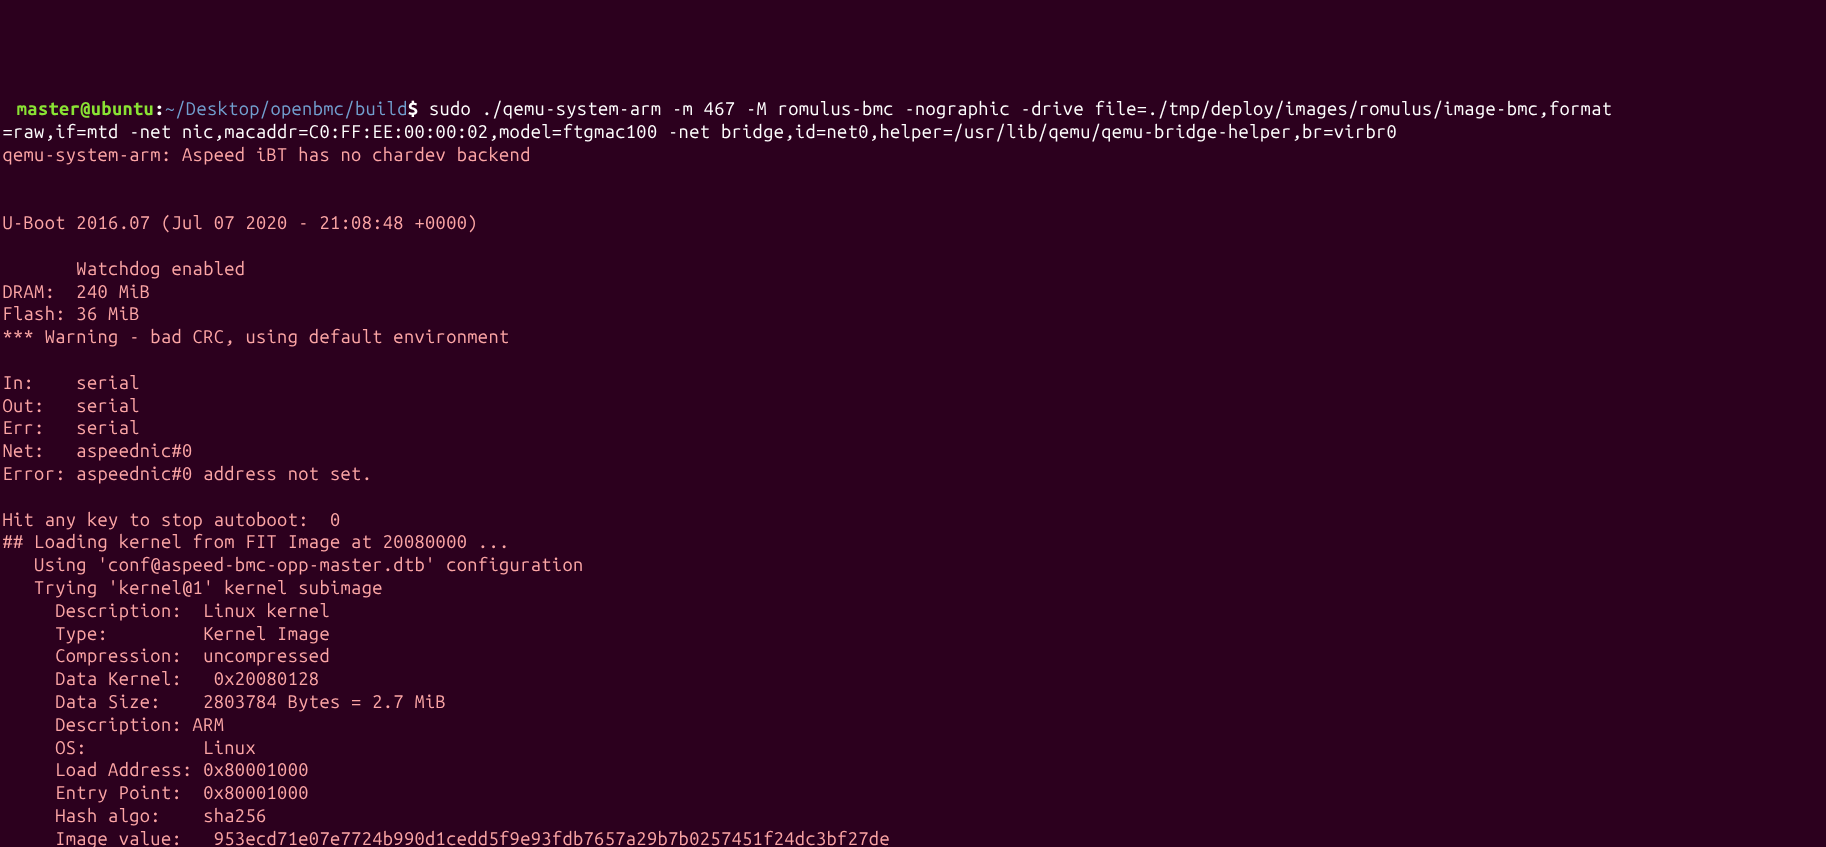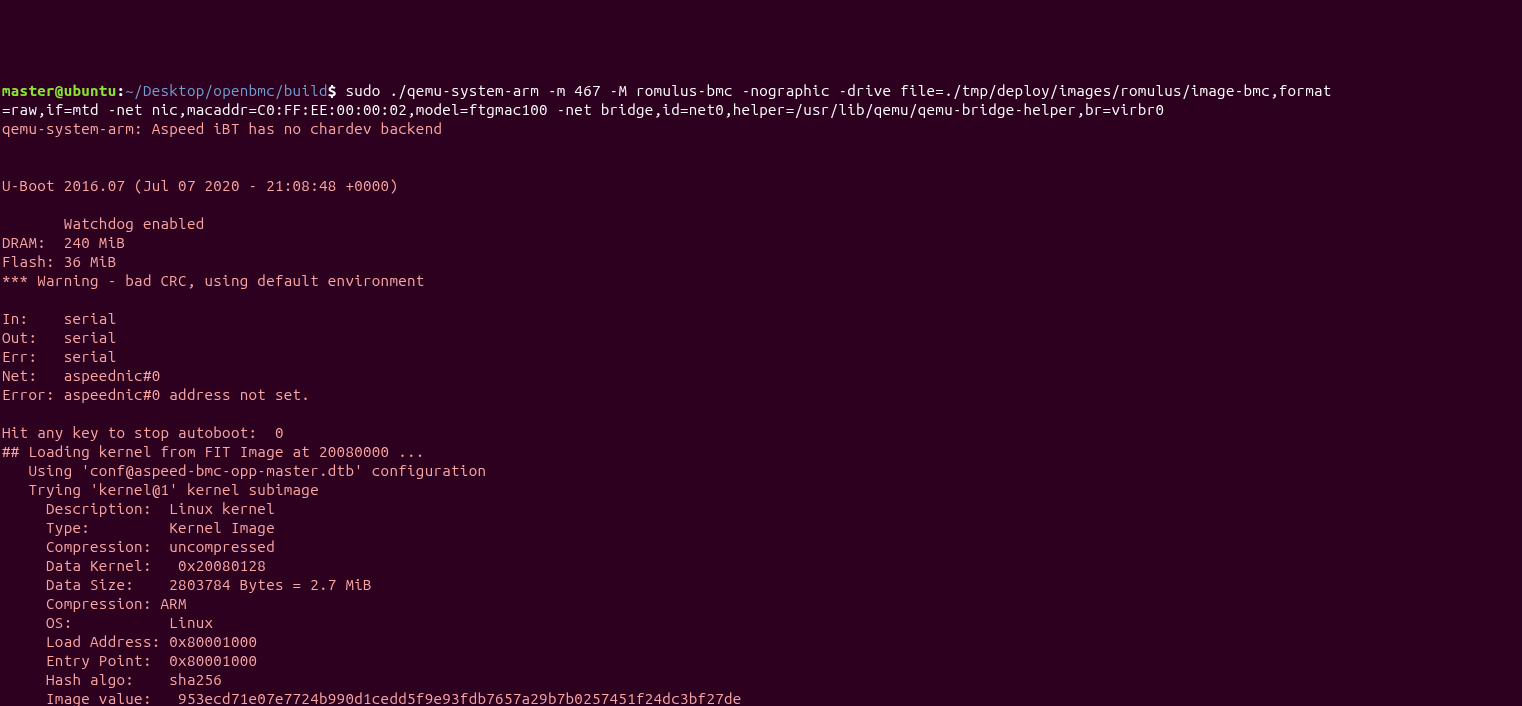--- a/index.html
+++ b/index.html
@@ -13,21 +13,21 @@
       font-size: 15.2px;
       line-height: 19px;
       color: #ffffff;
       width: 1522px;
       height: 706px;
       overflow: hidden;
       padding: 5px 2px;
       white-space: pre;
       letter-spacing: 0.3px;
     }
-    .prompt-user { color: #8ae234; font-weight: bold; }
+    .prompt-user { color: #8ae234; font-weight: bold; margin-left: 12px; }
     .prompt-path { color: #729fcf; font-weight: normal; }
     .prompt-colon { color: #ffffff; font-weight: bold; }
     .prompt-dollar { color: #ffffff; font-weight: bold; }
     .cmd { color: #ffffff; }
     .out { color: #fca5a5; }
   </style>
 </head>
 <body>
 
 
@@ -52,21 +52,21 @@
 <span class="out"></span>
 <span class="out">Hit any key to stop autoboot:  0 </span>
 <span class="out">## Loading kernel from FIT Image at 20080000 ...</span>
 <span class="out">   Using 'conf@aspeed-bmc-opp-master.dtb' configuration</span>
 <span class="out">   Trying 'kernel@1' kernel subimage</span>
 <span class="out">     Description:  Linux kernel</span>
 <span class="out">     Type:         Kernel Image</span>
 <span class="out">     Compression:  uncompressed</span>
 <span class="out">     Data Kernel:   0x20080128</span>
 <span class="out">     Data Size:    2803784 Bytes = 2.7 MiB</span>
-<span class="out">     Compression: ARM</span>
+<span class="out">     Description: ARM</span>
 <span class="out">     OS:           Linux</span>
 <span class="out">     Load Address: 0x80001000</span>
 <span class="out">     Entry Point:  0x80001000</span>
 <span class="out">     Hash algo:    sha256</span>
 <span class="out">     Image value:   953ecd71e07e7724b990d1cedd5f9e93fdb7657a29b7b0257451f24dc3bf27de</span>
 
 
 
 </div>
 

